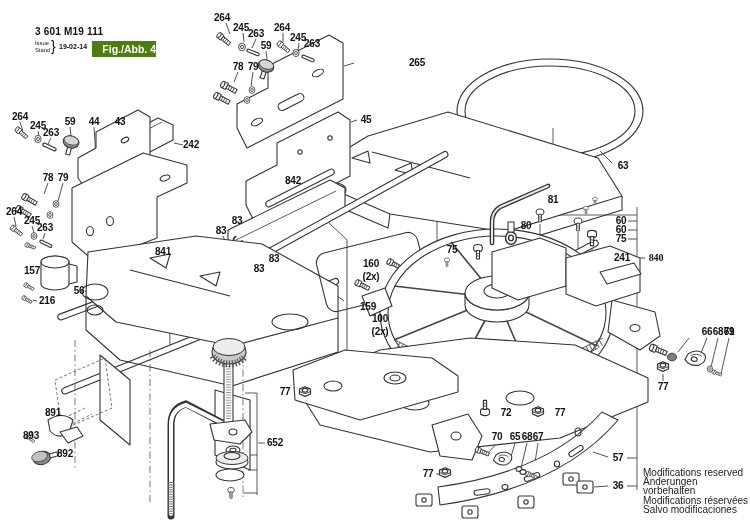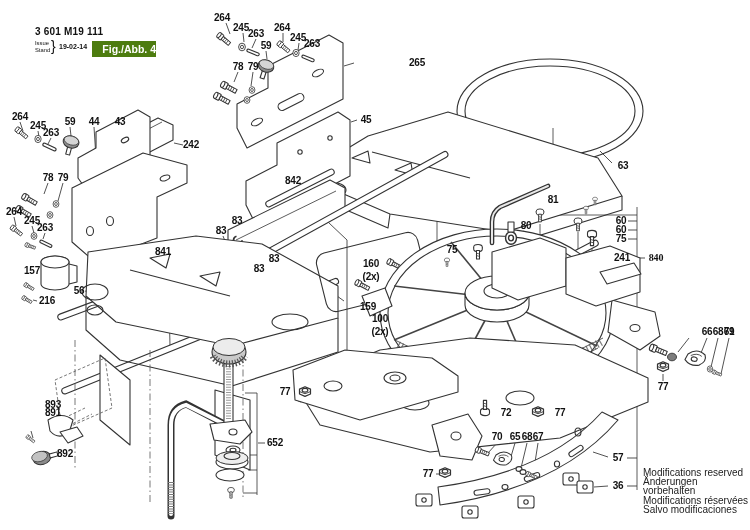--- a/index.html
+++ b/index.html
@@ -466,21 +466,21 @@
       <span class="plabel" style="left: 656px; top: 258px; font-family: Liberation Serif, serif;">840</span>
       <span class="plabel" style="left: 452px; top: 250px;">75</span>
       <span class="plabel" style="left: 689px; top: 332px; margin-left: 40px;">71</span>
       <span class="plabel" style="left: 707px; top: 332px;">66</span>
       <span class="plabel" style="left: 718px; top: 332px;">68</span>
       <span class="plabel" style="left: 729px; top: 332px;">69</span>
       <span class="plabel" style="left: 663px; top: 387px;">77</span>
       <span class="plabel" style="left: 285px; top: 392px;">77</span>
       <span class="plabel" style="left: 275px; top: 443px;">652</span>
       <span class="plabel" style="left: 53px; top: 413px;">891</span>
-      <span class="plabel" style="left: 31px; top: 405px; padding-left: 44px;">893</span>
+      <span class="plabel" style="left: 31px; top: 436px;">893</span>
       <span class="plabel" style="left: 65px; top: 454px;">892</span>
       <span class="plabel" style="left: 506px; top: 413px;">72</span>
       <span class="plabel" style="left: 560px; top: 413px;">77</span>
       <span class="plabel" style="left: 497px; top: 437px;">70</span>
       <span class="plabel" style="left: 515px; top: 437px;">65</span>
       <span class="plabel" style="left: 527px; top: 437px;">68</span>
       <span class="plabel" style="left: 538px; top: 437px;">67</span>
       <span class="plabel" style="left: 428px; top: 474px;">77</span>
       <span class="plabel" style="left: 618px; top: 458px;">57</span>
       <span class="plabel" style="left: 618px; top: 486px;">36</span>

